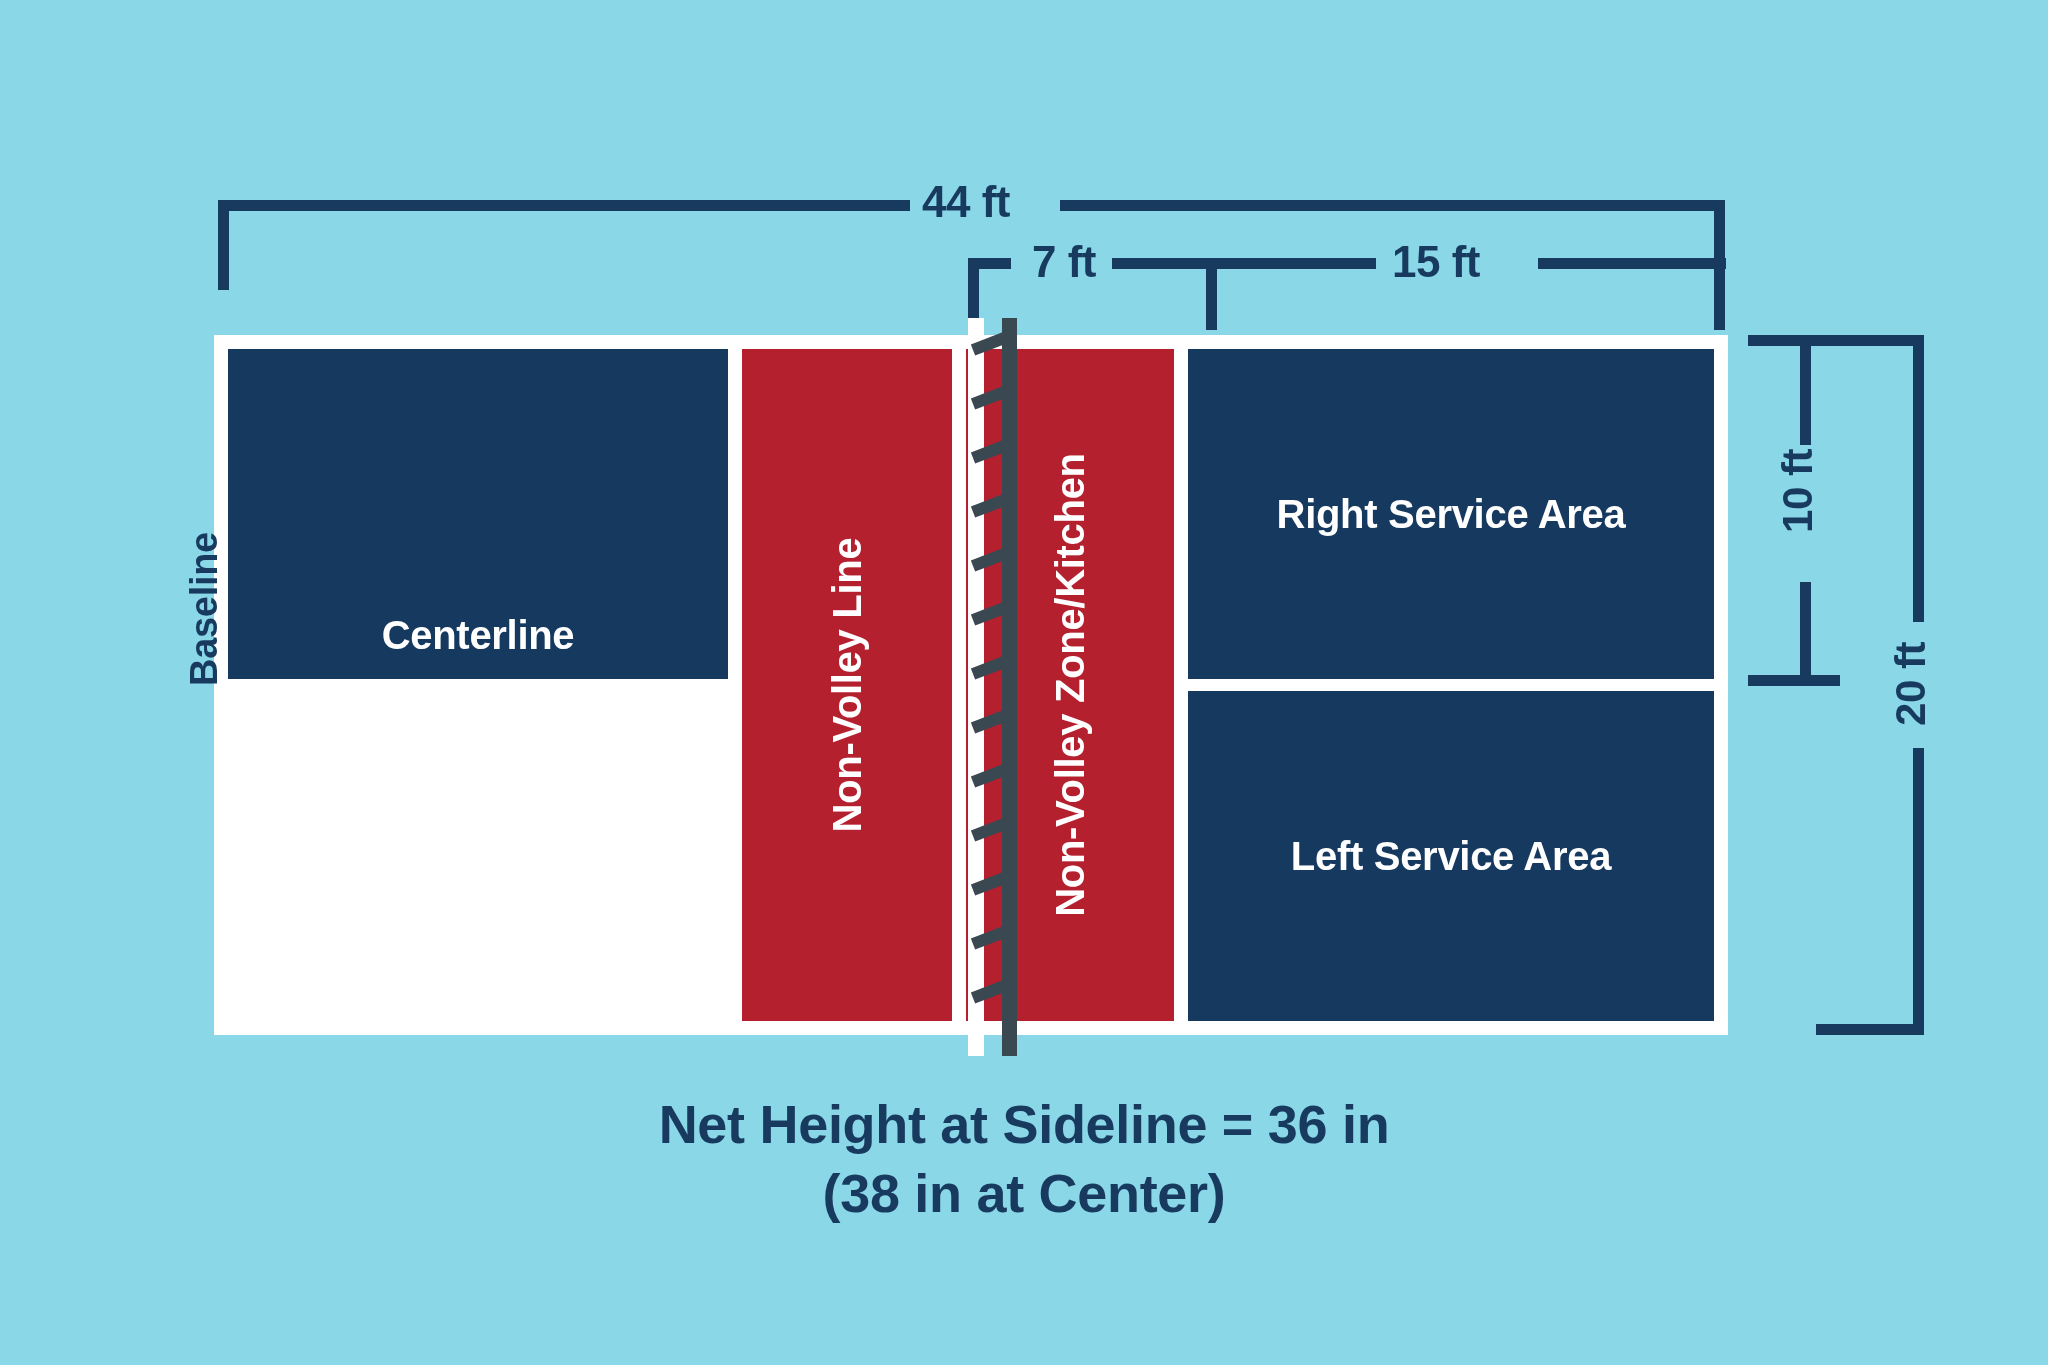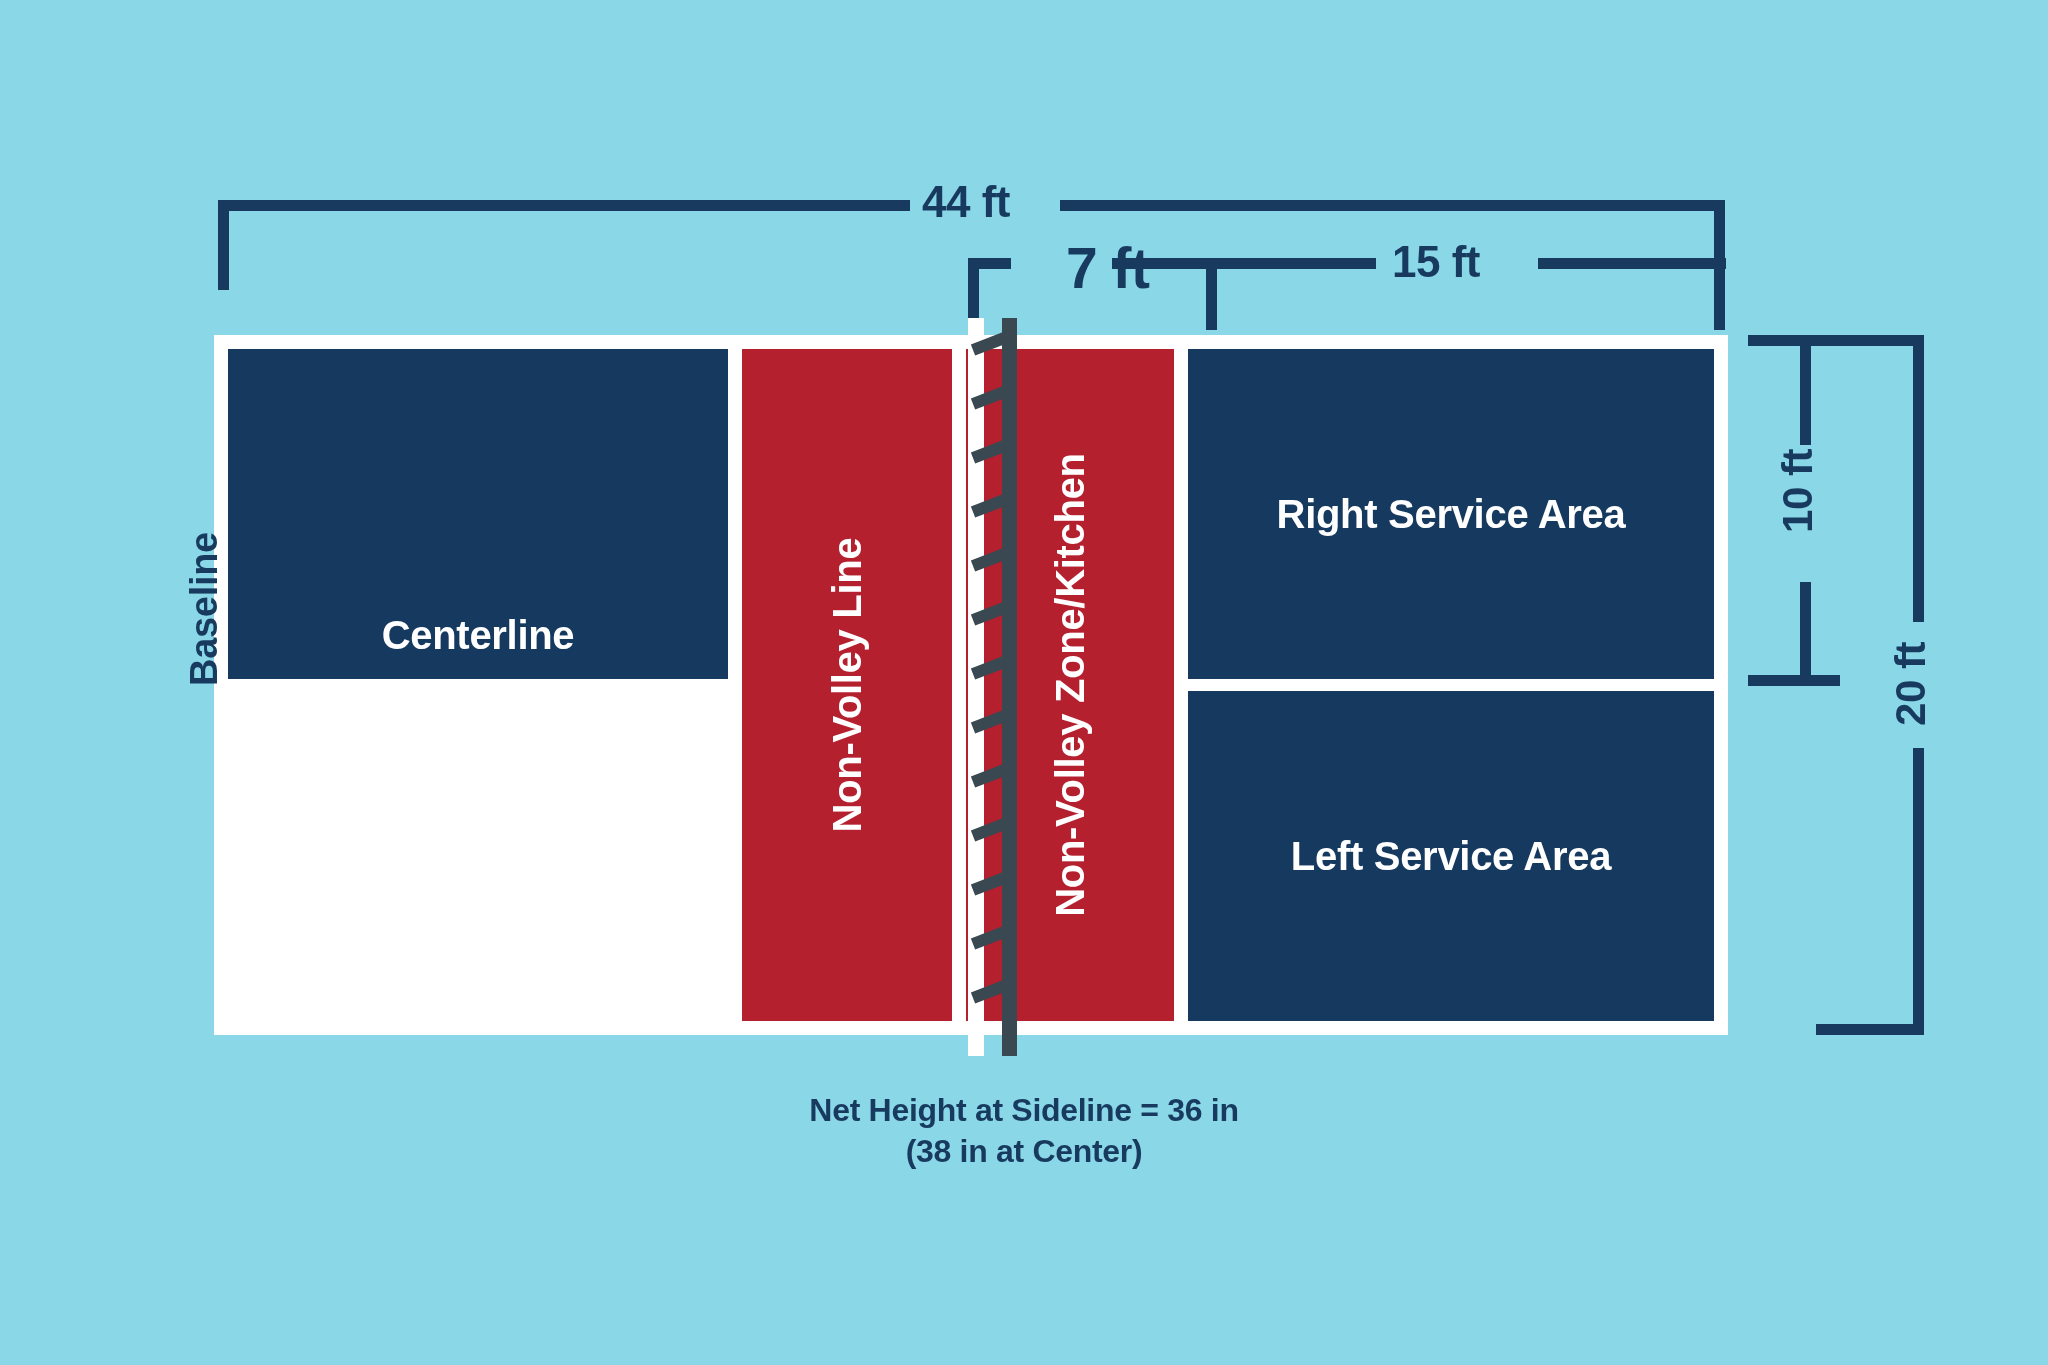--- a/index.html
+++ b/index.html
@@ -133,21 +133,21 @@
 
   
   #caption {
     position: absolute;
     left: 0;
     top: 1090px;
     width: 2048px;
     text-align: center;
     color: #173A5E;
     font-weight: 700;
-    font-size: 32px;
+    font-size: 54px;
     line-height: 1.28;
     letter-spacing: -0.3px;
   }
 </style>
 </head>
 <body>
 
 <div id="stage">
 
   <div>
@@ -162,21 +162,21 @@
     <div class="dim-label" style="left:922px; top:180px; font-size:44px;">44 ft</div>
   </div>
 
   <div>
 
     <div class="navy-bar" style="left:968px; top:258px; width:11px; height:72px;"></div>
     <div class="navy-bar" style="left:968px; top:258px; width:43px; height:11px;"></div>
     <div class="navy-bar" style="left:1112px; top:258px; width:144px; height:11px;"></div>
 
     <div class="navy-bar" style="left:1206px; top:258px; width:11px; height:72px;"></div>
-    <div class="dim-label" style="left:1066px; top:240px; font-size:57px;">7 ft</div>
+    <div class="dim-label" style="left:1032px; top:240px; font-size:44px;">7 ft</div>
   </div>
 
   <div>
     <div class="navy-bar" style="left:1206px; top:258px; width:170px; height:11px;"></div>
     <div class="navy-bar" style="left:1538px; top:258px; width:188px; height:11px;"></div>
     <div class="navy-bar" style="left:1714px; top:258px; width:11px; height:72px;"></div>
     <div class="dim-label" style="left:1392px; top:240px; font-size:44px;">15 ft</div>
   </div>
 
   <div id="court-frame">

